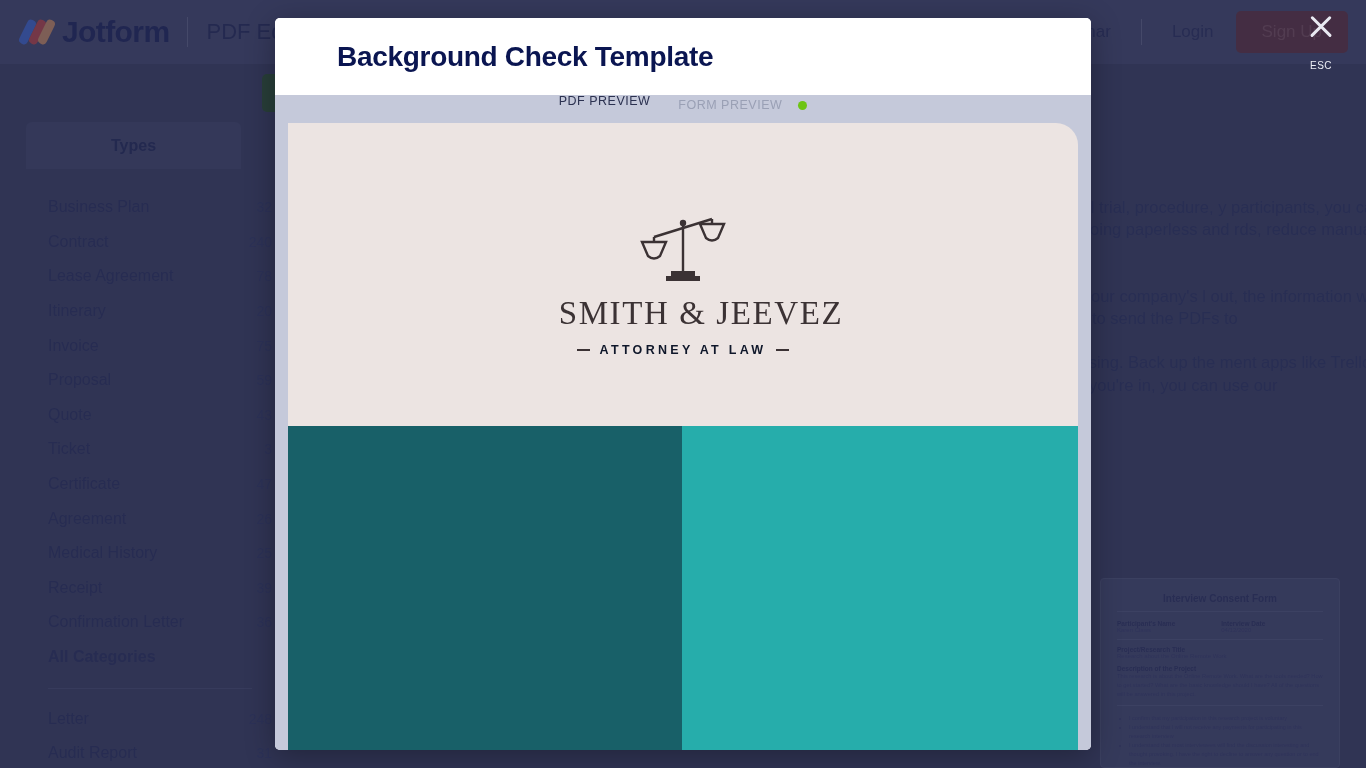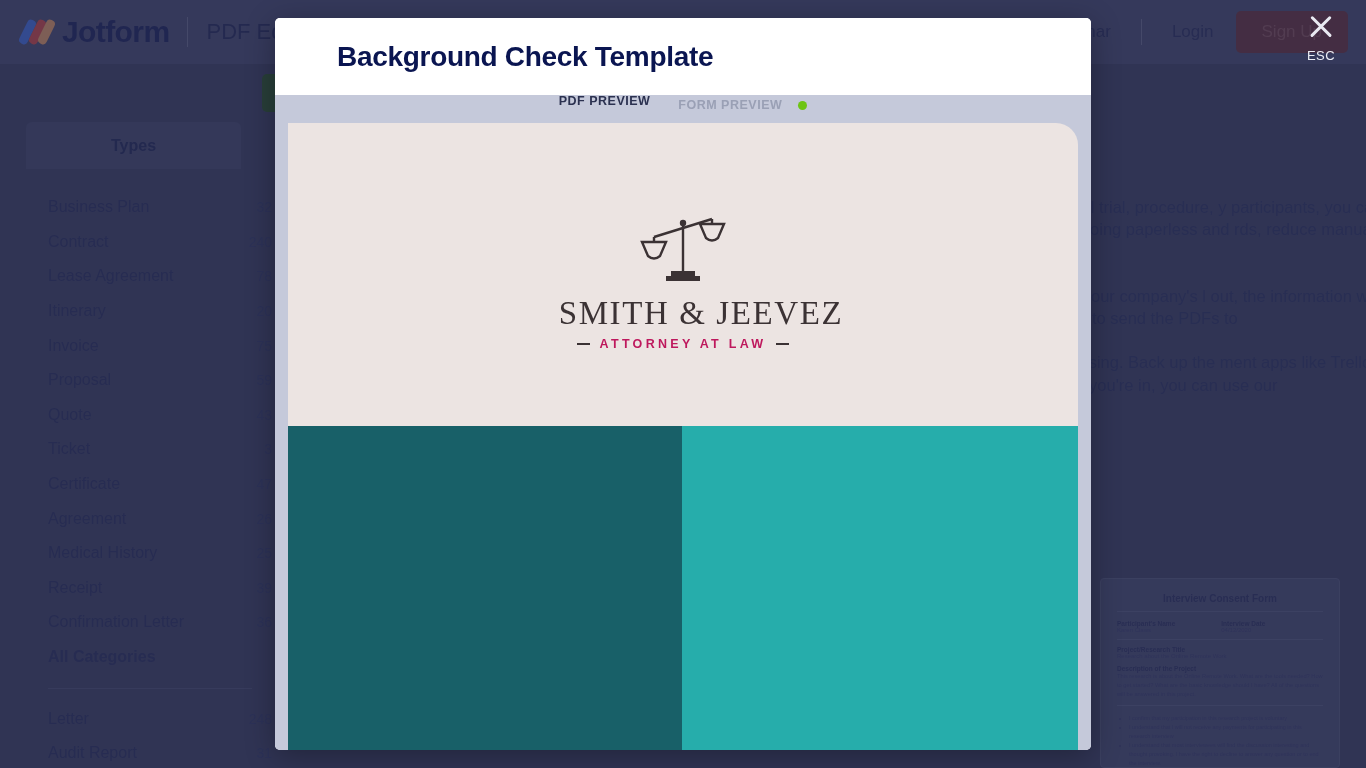--- a/index.html
+++ b/index.html
@@ -132,21 +132,21 @@
   .close-x {
     width: 34px; height: 34px; margin: 0 auto; position: relative;
   }
   .close-x::before, .close-x::after {
     content: ""; position: absolute; left: 3px; top: 15px;
     width: 28px; height: 3.4px; background: #e9eaf2; border-radius: 2px;
   }
   .close-x::before { transform: rotate(45deg); }
   .close-x::after  { transform: rotate(-45deg); }
   .close-esc {
-    font-size: 13px; color: #eceef5; margin-top: 4px; letter-spacing: .4px;
+    font-size: 10px; color: #eceef5; margin-top: 16px; letter-spacing: .4px;
   }
 
   
   .modal {
     position: absolute; left: 275px; top: 18px;
     width: 816px; height: 732px;
     background: #ffffff;
     border-radius: 5px;
     z-index: 50;
     display: flex; flex-direction: column;
@@ -166,21 +166,21 @@
     font-size: 16px; padding: 14px 26px; border-radius: 5px;
     font-family: "Liberation Sans", sans-serif;
   }
 
   .tabbar {
     flex: 0 0 28px; height: 28px; background: #c5c9da;
     display: flex; align-items: flex-end; justify-content: center;
     position: relative;
   }
   .tab {
-    font-size: 12.5px; font-weight: bold; letter-spacing: .5px;
+    font-size: 12.5px; font-weight: normal; letter-spacing: .5px;
     padding: 0 14px; height: 36px; line-height: 28px; position: relative;
   }
   .tab.active { color: #2b3150; }
   .tab.inactive { color: #9aa0b5; display: flex; align-items: center; gap: 16px; }
   .tab .dot {
     width: 9px; height: 9px; border-radius: 50%; background: #6ec414; display: inline-block;
   }
 
   .preview {
     flex: 1 1 auto; position: relative; background: #c5c9da; overflow: hidden;
@@ -194,22 +194,22 @@
     position: absolute; left: 0; right: 0; top: 88px;
     display: flex; flex-direction: column; align-items: center;
   }
   .scales { margin-bottom: 6px; }
   .firm-name {
     font-family: "Liberation Serif", serif;
     font-size: 33px; letter-spacing: 1.6px; color: #3b3234; margin-left: 36px;
   }
   .firm-sub {
     display: flex; align-items: center; gap: 10px;
-    margin-top: 5px; font-size: 12.5px; letter-spacing: 3.3px;
-    color: #be185d; font-weight: bold;
+    margin-top: 11px; font-size: 12.5px; letter-spacing: 3.3px;
+    color: #0f172a; font-weight: bold;
   }
   .firm-sub .dash { width: 13px; height: 2px; background: #3b3234; }
 
   .bands { position: absolute; left: 0; right: 0; top: 303px; bottom: 0; display: flex; }
   .band-left  { width: 394px; background: #186068; }
   .band-right { flex: 1; background: #26adab; }
 
   .modal-foot {
     flex: 0 0 43px; height: 43px; background: #fff;
     display: flex; align-items: center; gap: 16px;

